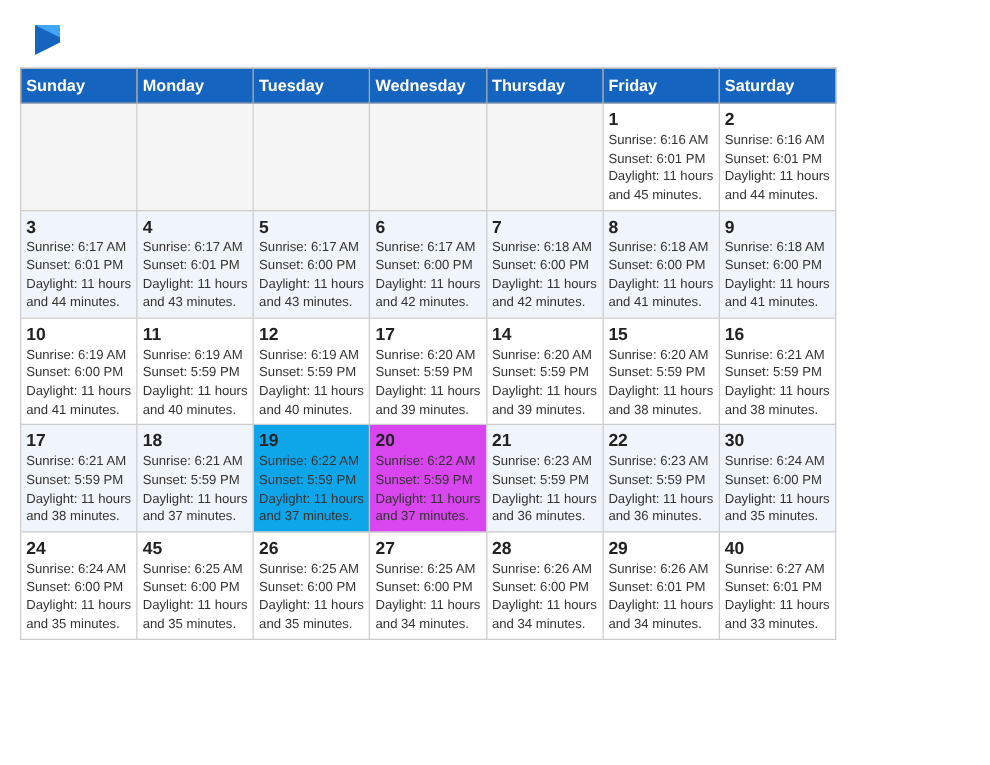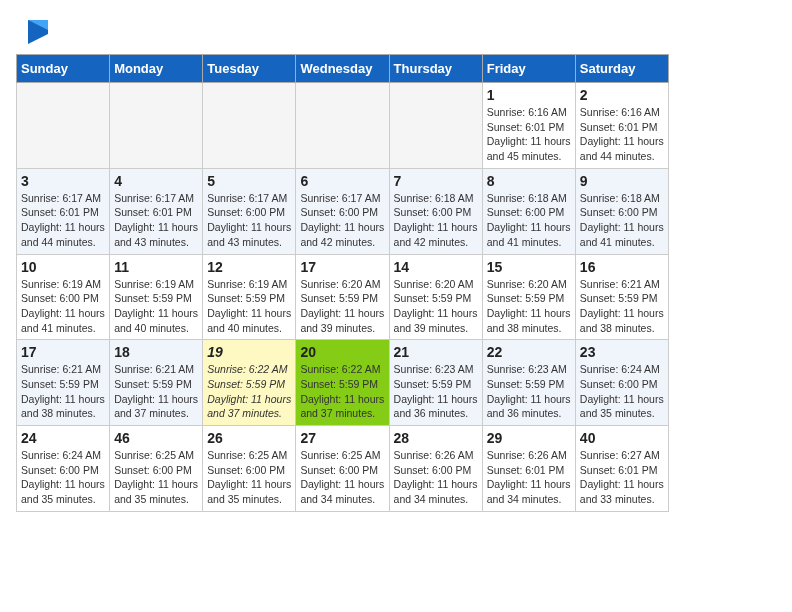--- a/index.html
+++ b/index.html
@@ -149,48 +149,48 @@
         </tr>
         <tr>
           <td style="background: rgb(240, 244, 251);">
             <span class="day-num">17</span>
             <div class="day-info">Sunrise: 6:21 AM<br>Sunset: 5:59 PM<br>Daylight: 11 hours<br>and 38 minutes.</div>
           </td>
           <td style="background: rgb(240, 244, 251);">
             <span class="day-num">18</span>
             <div class="day-info">Sunrise: 6:21 AM<br>Sunset: 5:59 PM<br>Daylight: 11 hours<br>and 37 minutes.</div>
           </td>
-          <td style="background: #fef9c3; font-style: italic;">
+          <td style="background: #0ea5e9;">
             <span class="day-num">19</span>
             <div class="day-info">Sunrise: 6:22 AM<br>Sunset: 5:59 PM<br>Daylight: 11 hours<br>and 37 minutes.</div>
           </td>
-          <td style="background: #84cc16;">
+          <td style="background: #d946ef;">
             <span class="day-num">20</span>
             <div class="day-info">Sunrise: 6:22 AM<br>Sunset: 5:59 PM<br>Daylight: 11 hours<br>and 37 minutes.</div>
           </td>
           <td style="background: rgb(240, 244, 251);">
             <span class="day-num">21</span>
             <div class="day-info">Sunrise: 6:23 AM<br>Sunset: 5:59 PM<br>Daylight: 11 hours<br>and 36 minutes.</div>
           </td>
           <td style="background: rgb(240, 244, 251);">
             <span class="day-num">22</span>
             <div class="day-info">Sunrise: 6:23 AM<br>Sunset: 5:59 PM<br>Daylight: 11 hours<br>and 36 minutes.</div>
           </td>
           <td style="background: rgb(240, 244, 251);">
-            <span class="day-num">23</span>
+            <span class="day-num">30</span>
             <div class="day-info">Sunrise: 6:24 AM<br>Sunset: 6:00 PM<br>Daylight: 11 hours<br>and 35 minutes.</div>
           </td>
         </tr>
         <tr>
           <td>
             <span class="day-num">24</span>
             <div class="day-info">Sunrise: 6:24 AM<br>Sunset: 6:00 PM<br>Daylight: 11 hours<br>and 35 minutes.</div>
           </td>
           <td>
-            <span class="day-num">46</span>
+            <span class="day-num">45</span>
             <div class="day-info">Sunrise: 6:25 AM<br>Sunset: 6:00 PM<br>Daylight: 11 hours<br>and 35 minutes.</div>
           </td>
           <td>
             <span class="day-num">26</span>
             <div class="day-info">Sunrise: 6:25 AM<br>Sunset: 6:00 PM<br>Daylight: 11 hours<br>and 35 minutes.</div>
           </td>
           <td>
             <span class="day-num">27</span>
             <div class="day-info">Sunrise: 6:25 AM<br>Sunset: 6:00 PM<br>Daylight: 11 hours<br>and 34 minutes.</div>
           </td>

